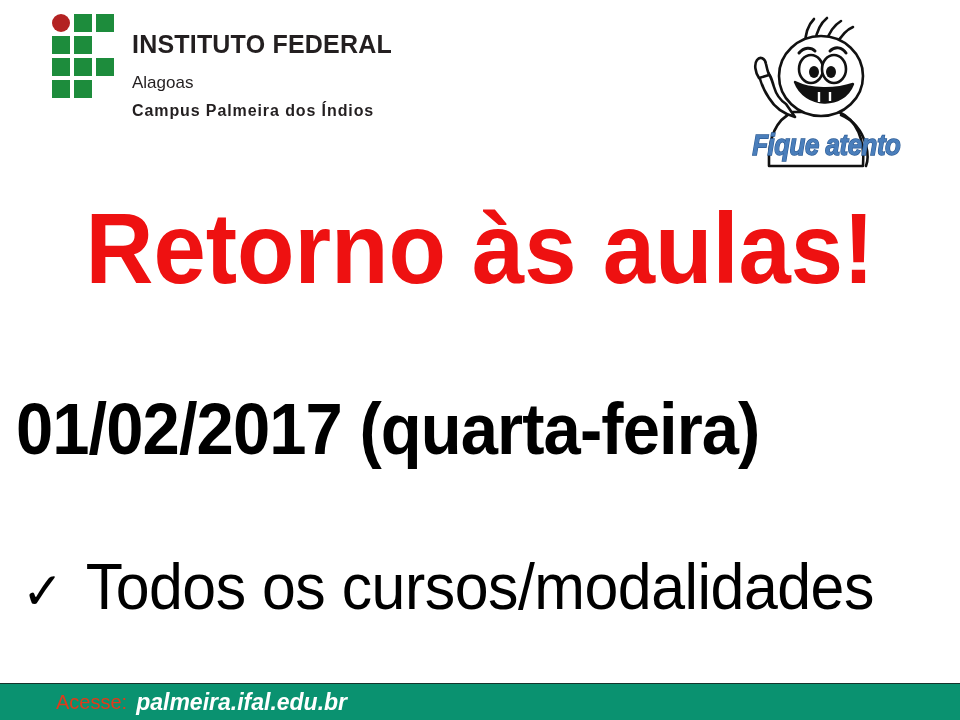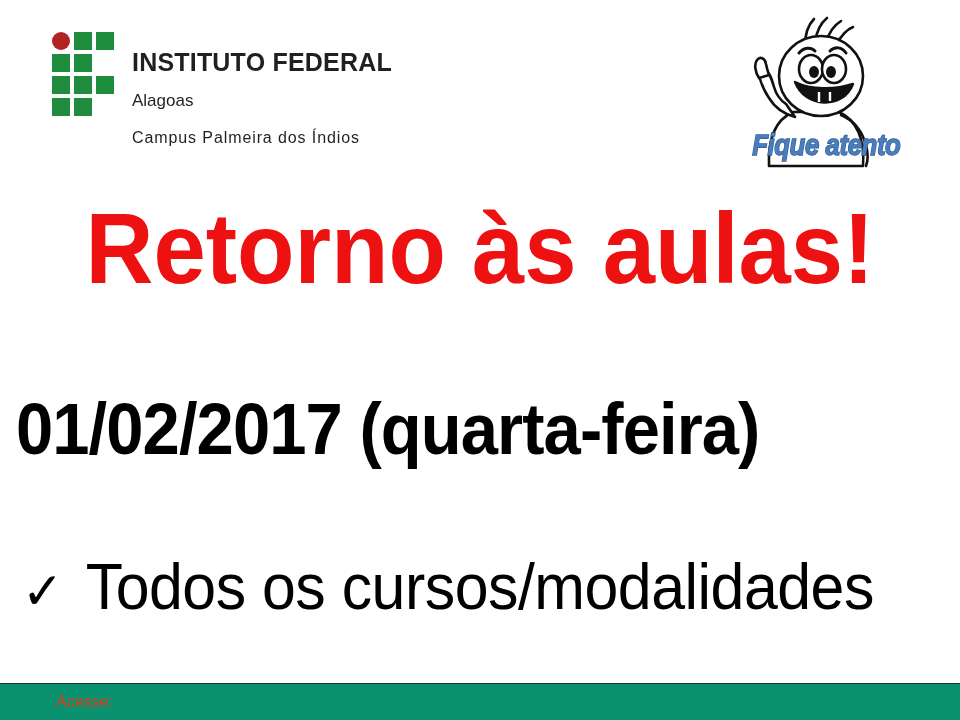--- a/index.html
+++ b/index.html
@@ -17,21 +17,21 @@
     width: 960px;
     height: 720px;
     background: #ffffff;
     overflow: hidden;
   }
 
   
   .logo-block {
     position: absolute;
     left: 52px;
-    top: 32px;
+    top: 14px;
     display: flex;
     align-items: flex-start;
   }
 
   .logo-mark {
     width: 62px;
     height: 88px;
     display: grid;
     grid-template-columns: repeat(3, 18px);
     grid-template-rows: repeat(4, 18px);
@@ -64,22 +64,22 @@
     white-space: nowrap;
   }
   .logo-sub1 {
     font-size: 17px;
     font-weight: normal;
     margin-top: 17px;
     white-space: nowrap;
   }
   .logo-sub2 {
     font-size: 16px;
-    font-weight: normal;
-    margin-top: 21px;
+    font-weight: bold;
+    margin-top: 12px;
     letter-spacing: 0.9px;
     white-space: nowrap;
   }
 
   
   .attention {
     position: absolute;
     left: 735px;
     top: 16px;
     width: 170px;
@@ -176,21 +176,21 @@
     height: 37px;
     background: #0a9270;
     border-top: 1.5px solid #16332c;
     display: flex;
     align-items: center;
     box-sizing: border-box;
   }
   .footer-label {
     margin-left: 56px;
     font-family: "Liberation Sans", sans-serif;
-    font-size: 16px;
+    font-size: 20px;
     font-weight: normal;
     color: #e03a1a;
     letter-spacing: 0px;
   }
   .footer-url {
     margin-left: 9px;
     font-family: "Liberation Sans", sans-serif;
     font-size: 23px;
     font-weight: bold;
     font-style: italic;
@@ -275,15 +275,16 @@
 
   <div class="date-line">01/02/2017 (quarta-feira)</div>
 
   <div class="bullet-line">
     <span class="bullet-mark">✓</span>
     <span>Todos os cursos/modalidades</span>
   </div>
 
   <div class="footer">
     <span class="footer-label">Acesse:</span>
+    <span class="footer-url">palmeira.ifal.edu.br</span>
   </div>
 
 </div>
 
 </body></html>

